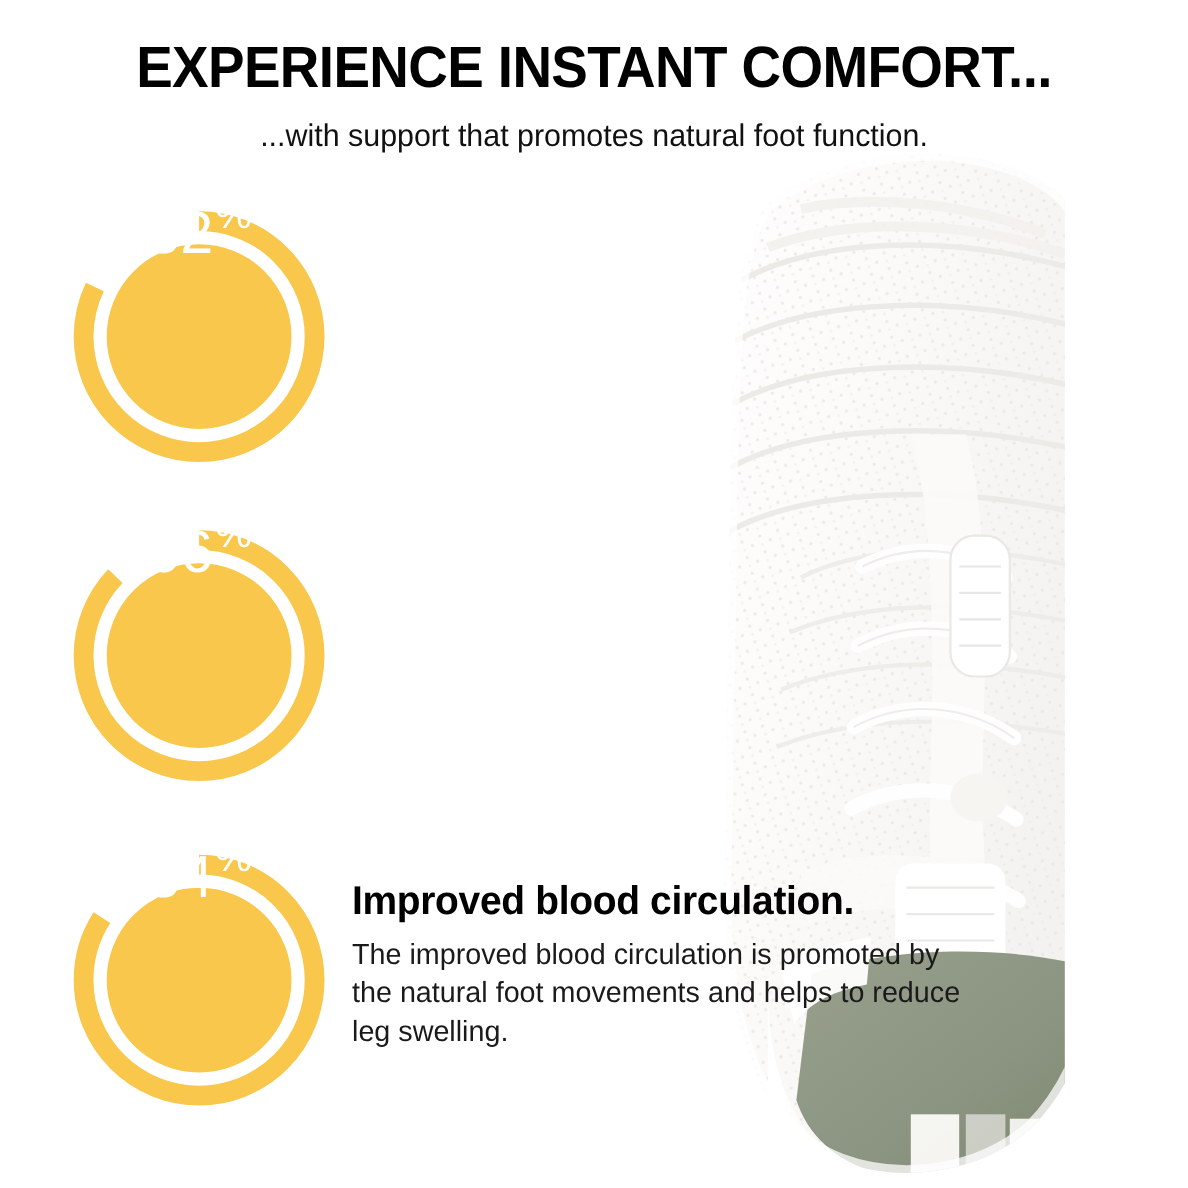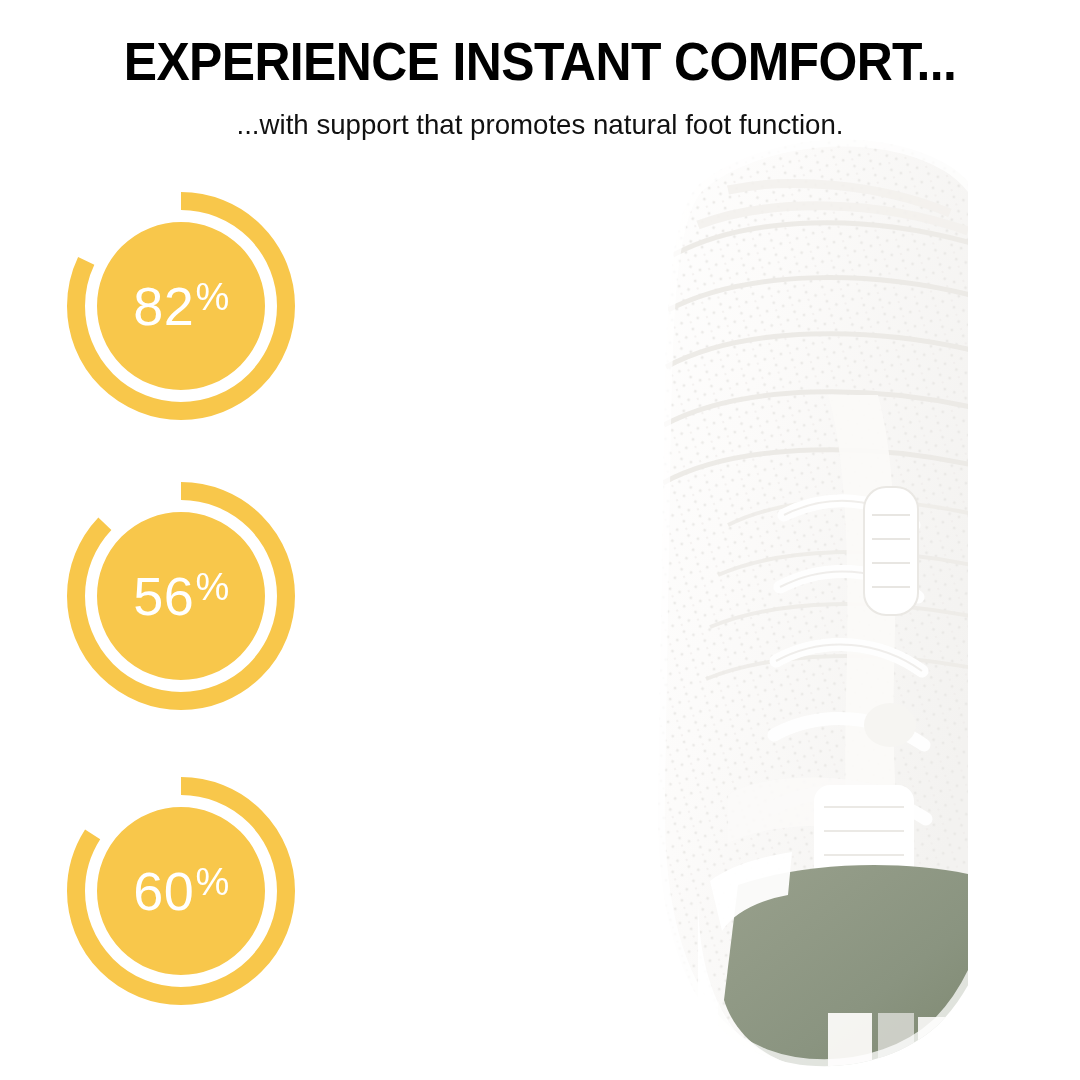--- a/index.html
+++ b/index.html
@@ -95,21 +95,21 @@
     width: 242px;
     height: 242px;
   }
   .donut-label {
     position: absolute;
     left: 0;
     top: 0;
     width: 242px;
     height: 242px;
     display: flex;
-    align-items: center;
+    align-items: flex-start;
     justify-content: center;
     color: #ffffff;
     font-family: "Liberation Sans", sans-serif;
     font-weight: 300;
     font-size: 54px;
     letter-spacing: 0.5px;
     line-height: 1;
   }
   .donut-label .pct-num { display: inline-block; }
   .donut-label .pct-sign {
@@ -292,20 +292,26 @@
     </div>
 
     <div class="row row-2">
       <div class="donut">
         <svg viewBox="0 0 242 242" xmlns="http://www.w3.org/2000/svg" aria-hidden="true">
           <circle class="ring-track" cx="121" cy="121" r="105" fill="none" stroke="#F8C74B" stroke-width="18" stroke-dasharray="554.2 105.6" stroke-dashoffset="0" transform="rotate(-90 121 121)"></circle>
           <circle cx="121" cy="121" r="85" fill="#F8C74B"></circle>
           <circle cx="121" cy="121" r="85.5" fill="none" stroke="#ffffff" stroke-width="3"></circle>
         </svg>
         <div class="donut-label">
-          <span class="pct-num">60</span>
+          <span class="pct-num">84</span>
             <span class="pct-sign">%</span>
         </div>
       </div>
+      <div class="benefit-text">
+        <h2 class="benefit-title">Improved blood circulation.</h2>
+        <p class="benefit-body">The improved blood circulation is promoted by
+the natural foot movements and helps to reduce
+leg swelling.</p>
+      </div>
     </div>
 
   </div>
 </div>
 
 </body></html>

